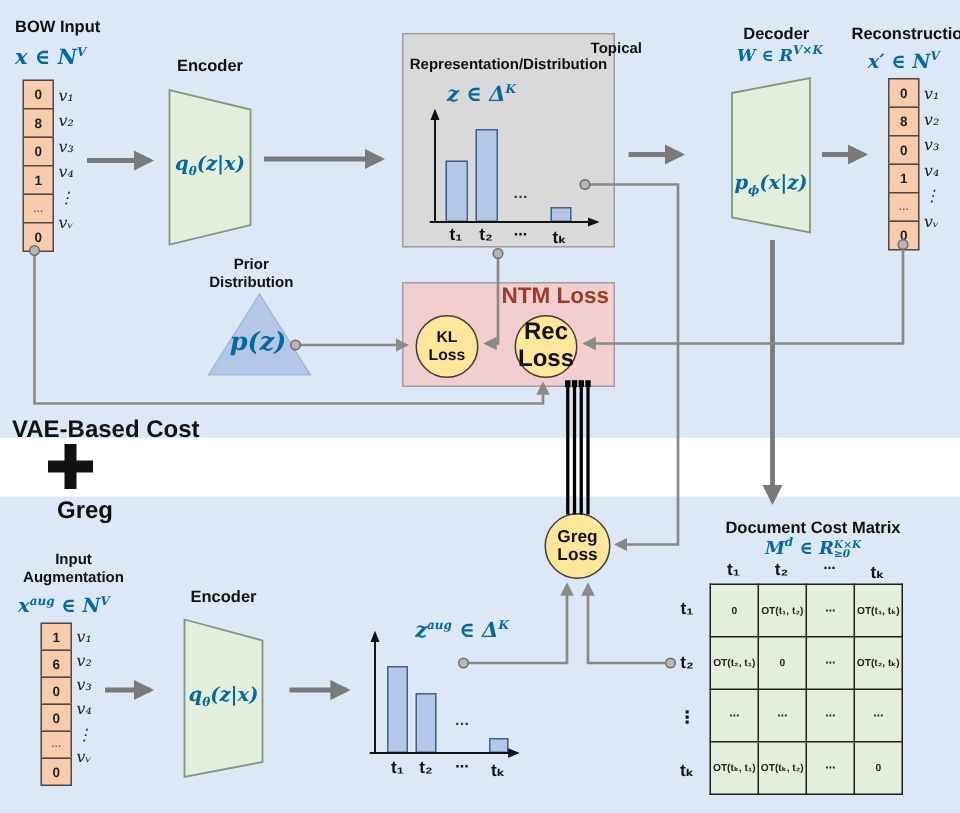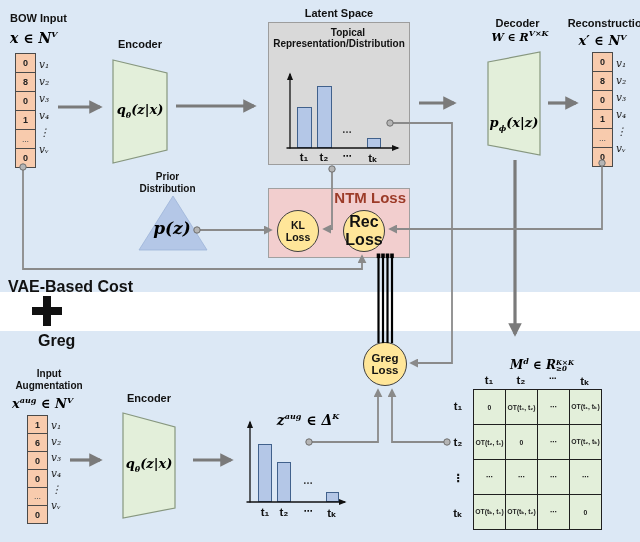--- a/index.html
+++ b/index.html
@@ -2,21 +2,21 @@
 <html><head>
 <meta charset="utf-8">
 <style>
   html,body{margin:0;padding:0;}
   #stage{position:relative;width:640px;height:542px;background:#dce8f5;overflow:hidden;
          font-family:"Liberation Sans","DejaVu Sans",sans-serif;}
   svg{position:absolute;left:0;top:0;}
   .lbl{position:absolute;font-weight:bold;color:#111;font-size:10.5px;line-height:1.1;}
   .ctr{text-align:center;}
   .math{position:absolute;font-family:"DejaVu Serif","Liberation Serif",serif;font-style:italic;
-        font-weight:600;color:#000000;font-size:13px;line-height:1.05;}
+        font-weight:600;color:#0369a1;font-size:13px;line-height:1.05;}
   .math sup{font-size:8px;}
   .math sub{font-size:8px;}
   .supsub{display:inline-block;vertical-align:-0.35em;line-height:0.95;font-size:7px;text-align:left;}
   .supsub .ss-t,.supsub .ss-b{display:block;}
   .vec{position:absolute;}
   .vcell{width:19px;height:18px;margin-top:-1px;background:#f8cbad;border:1px solid #4a4a4a;
          box-sizing:content-box;display:flex;align-items:center;justify-content:center;
          font-size:9px;font-weight:bold;color:#222;}
   .vcell.small{font-size:7px;color:#666;}
   .vlabels{position:absolute;font-family:"DejaVu Serif","Liberation Serif",serif;font-style:italic;
@@ -78,24 +78,26 @@
     <div class="vlab">v₄</div>
     <div class="vlab">⋮</div>
     <div class="vlab">vᵥ</div>
   </div>
 
   <div class="lbl ctr" style="left:108px;top:38px;width:64px;font-size:11px;">Encoder</div>
   <div class="math ctr" style="left:110px;top:103px;width:60px;">
     <span>q</span><sub>θ</sub><span>(z|x)</span>
   </div>
 
-  <div class="lbl ctr" style="left:268px;top:7px;width:142px;font-size:11px;">Latent Space</div>
   <div class="box latentbox" style="left:268px;top:22px;width:142px;height:143px;"></div>
-  <div class="lbl ctr" style="left:268px;top:27px;width:160px;font-size:10px;">Topical</div>
+  <div class="lbl ctr" style="left:268px;top:27px;width:160px;font-size:10px;text-align:right;">Topical</div>
   <div class="lbl ctr" style="left:268px;top:38px;width:142px;font-size:10px;">Representation/Distribution</div>
+  <div class="math ctr" style="left:262px;top:55px;width:118px;font-size:14px;">
+    <span>z</span><span> ∈ Δ</span><sup>K</sup>
+  </div>
 
   <div class="chart" style="left:285px;top:72px;width:116px;height:76px;">
     <div class="bar" style="left: 12px; width: 15px; height: 41px;"></div>
     <div class="bar" style="left: 32px; width: 15px; height: 62px;"></div>
     <div class="dots" style="left:57px;bottom:13px;">…</div>
     <div class="bar" style="left: 82px; width: 14px; height: 10px;"></div>
   </div>
   <span class="ticklbl" style="left:304px;top:151px;">t₁</span>
   <span class="ticklbl" style="left:324px;top:151px;">t₂</span>
   <span class="ticklbl" style="left:347px;top:151px;font-size:9px;">⋯</span>
@@ -193,20 +195,21 @@
   <span class="ticklbl" style="left:265px;top:506px;">t₁</span>
   <span class="ticklbl" style="left:284px;top:506px;">t₂</span>
   <span class="ticklbl" style="left:308px;top:506px;font-size:9px;">⋯</span>
   <span class="ticklbl" style="left:332px;top:506px;">tₖ</span>
 
   <div class="losscircle" style="left:363px;top:342px;width:44px;height:44px;font-size:11.5px;">
     <span>Greg</span>
       <span>Loss</span>
   </div>
 
+  <div class="lbl ctr" style="left:472px;top:346px;width:140px;font-size:11px;">Document Cost Matrix</div>
   <div class="math ctr" style="left:482px;top:357px;width:120px;font-size:12px;">
     <span>M</span><sup>d</sup><span> ∈ R</span><span class="supsub"><span class="ss-t">K×K</span><span class="ss-b">≥0</span></span>
   </div>
   <span class="ticklbl" style="left:489px;top:374px;">t₁</span>
   <span class="ticklbl" style="left:521px;top:374px;">t₂</span>
   <span class="ticklbl" style="left:553px;top:374px;font-size:8px;">⋯</span>
   <span class="ticklbl" style="left:585px;top:374px;">tₖ</span>
   <span class="ticklbl" style="left:458px;top:400px;">t₁</span>
   <span class="ticklbl" style="left:458px;top:436px;">t₂</span>
   <span class="ticklbl" style="left:458px;top:471px;">⋮</span>

